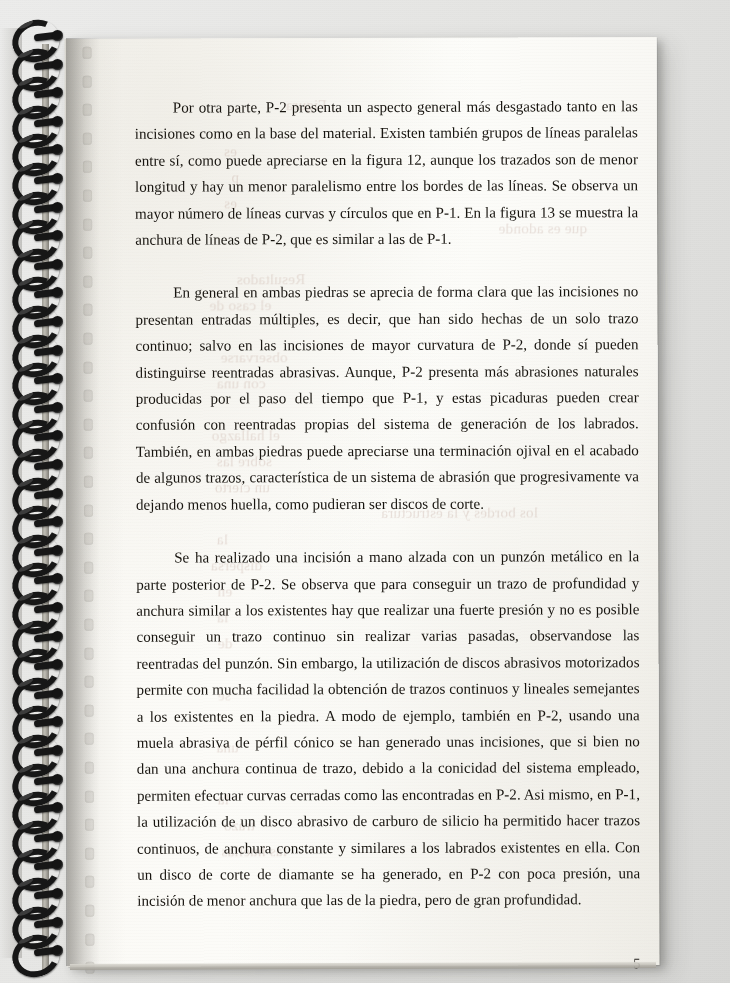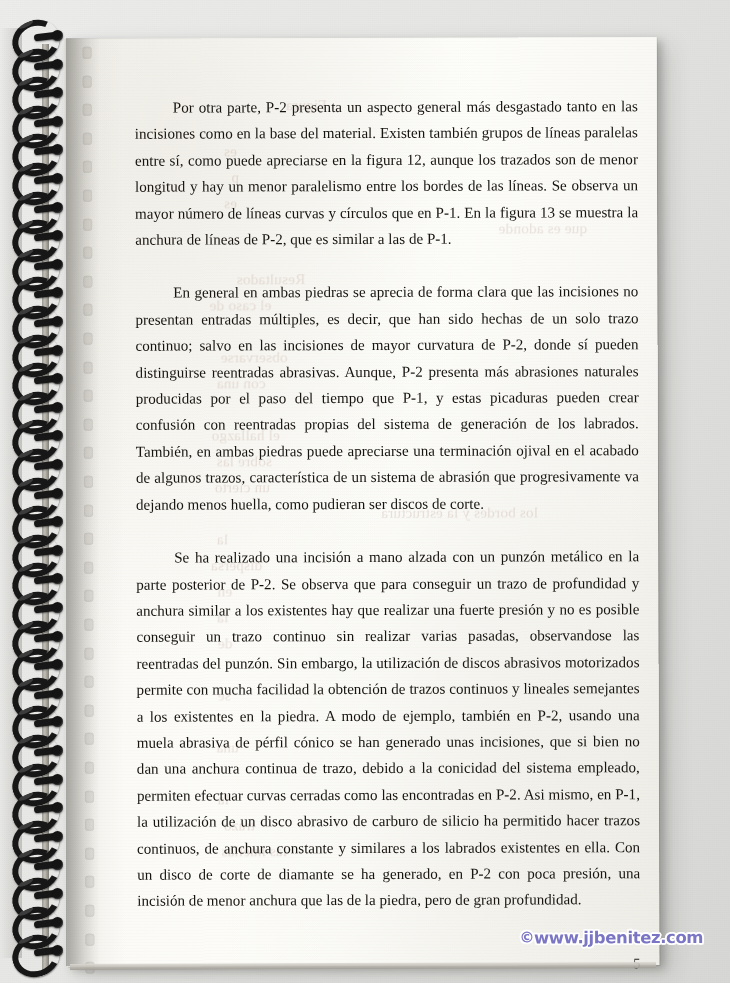--- a/index.html
+++ b/index.html
@@ -333,23 +333,20 @@
       </div>
 
     <div id="textblock">
       <p>Por otra parte, P-2 presenta un aspecto general más desgastado tanto en las incisiones como en la base del material. Existen también grupos de líneas paralelas entre sí, como puede apreciarse en la figura 12, aunque los trazados son de menor longitud y hay un menor paralelismo entre los bordes de las líneas. Se observa un mayor número de líneas curvas y círculos que en P-1. En la figura 13 se muestra la anchura de líneas de P-2, que es similar a las de P-1.</p>
       <p>En general en ambas piedras se aprecia de forma clara que las incisiones no presentan entradas múltiples, es decir, que han sido hechas de un solo trazo continuo; salvo en las incisiones de mayor curvatura de P-2, donde sí pueden distinguirse reentradas abrasivas. Aunque, P-2 presenta más abrasiones naturales producidas por el paso del tiempo que P-1, y estas picaduras pueden crear confusión con reentradas propias del sistema de generación de los labrados. También, en ambas piedras puede apreciarse una terminación ojival en el acabado de algunos trazos, característica de un sistema de abrasión que progresivamente va dejando menos huella, como pudieran ser discos de corte.</p>
       <p>Se ha realizado una incisión a mano alzada con un punzón metálico en la parte posterior de P-2. Se observa que para conseguir un trazo de profundidad y anchura similar a los existentes hay que realizar una fuerte presión y no es posible conseguir un trazo continuo sin realizar varias pasadas, observandose las reentradas del punzón. Sin embargo, la utilización de discos abrasivos motorizados permite con mucha facilidad la obtención de trazos continuos y lineales semejantes a los existentes en la piedra. A modo de ejemplo, también en P-2, usando una muela abrasiva de pérfil cónico se han generado unas incisiones, que si bien no dan una anchura continua de trazo, debido a la conicidad del sistema empleado, permiten efectuar curvas cerradas como las encontradas en P-2. Asi mismo, en P-1, la utilización de un disco abrasivo de carburo de silicio ha permitido hacer trazos continuos, de anchura constante y similares a los labrados existentes en ella. Con un disco de corte de diamante se ha generado, en P-2 con poca presión, una incisión de menor anchura que las de la piedra, pero de gran profundidad.</p>
 
       <div id="pagenum">5</div>
     </div>
 
-    <div id="watermark">
-      <span class="copy">©</span><span>www.jjbenitez.com</span>
-    </div>
   </div>
 
   <div id="coilshadow"></div>
 
   <div id="stackedge"></div>
 
   <div id="spiral">
     <div id="rod"></div>
   <div class="coil" style="top: 0px;">
         <div class="ring"></div>

